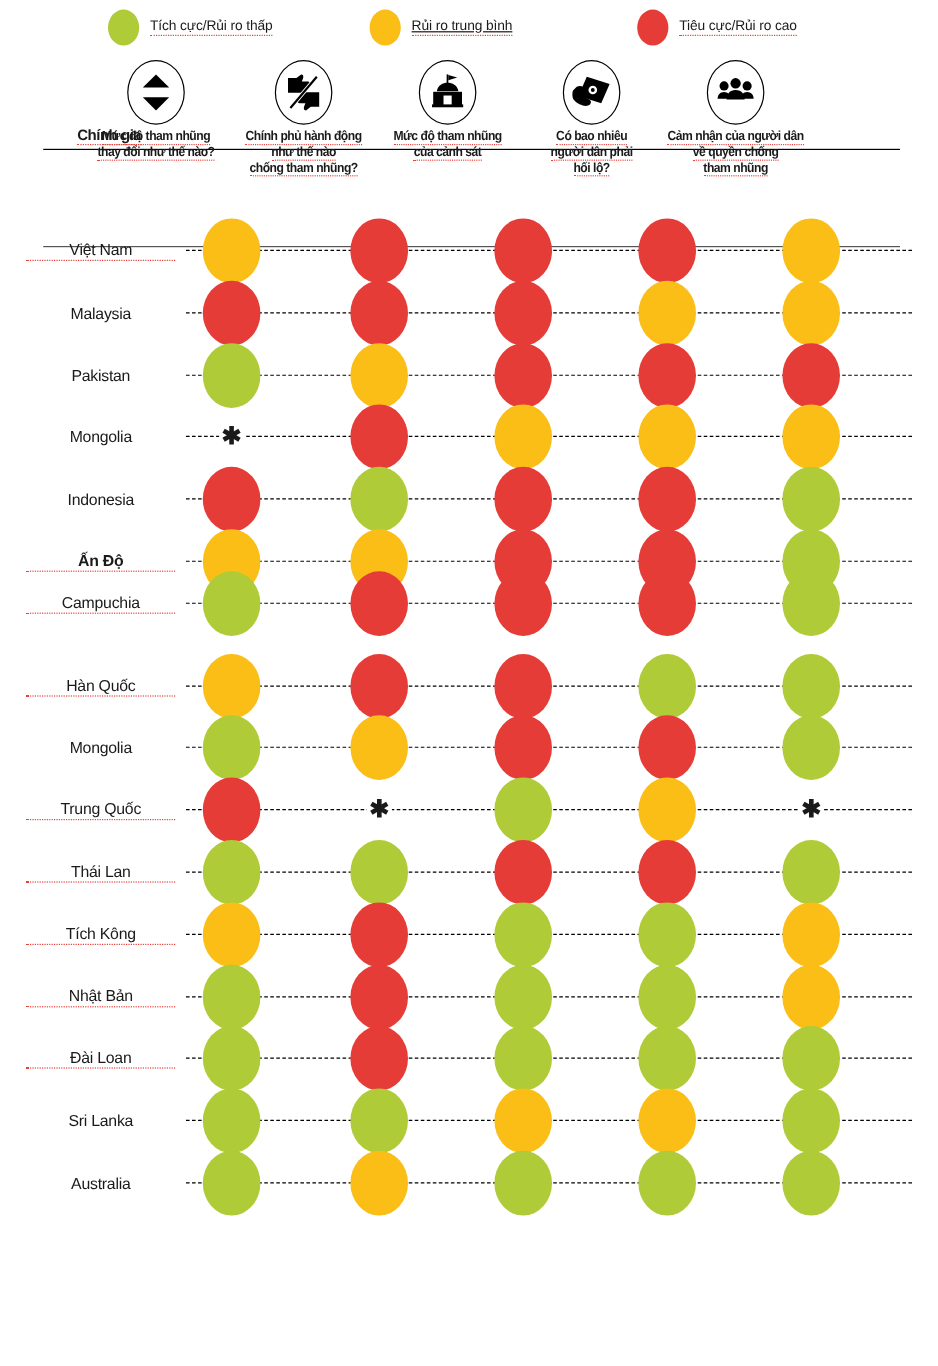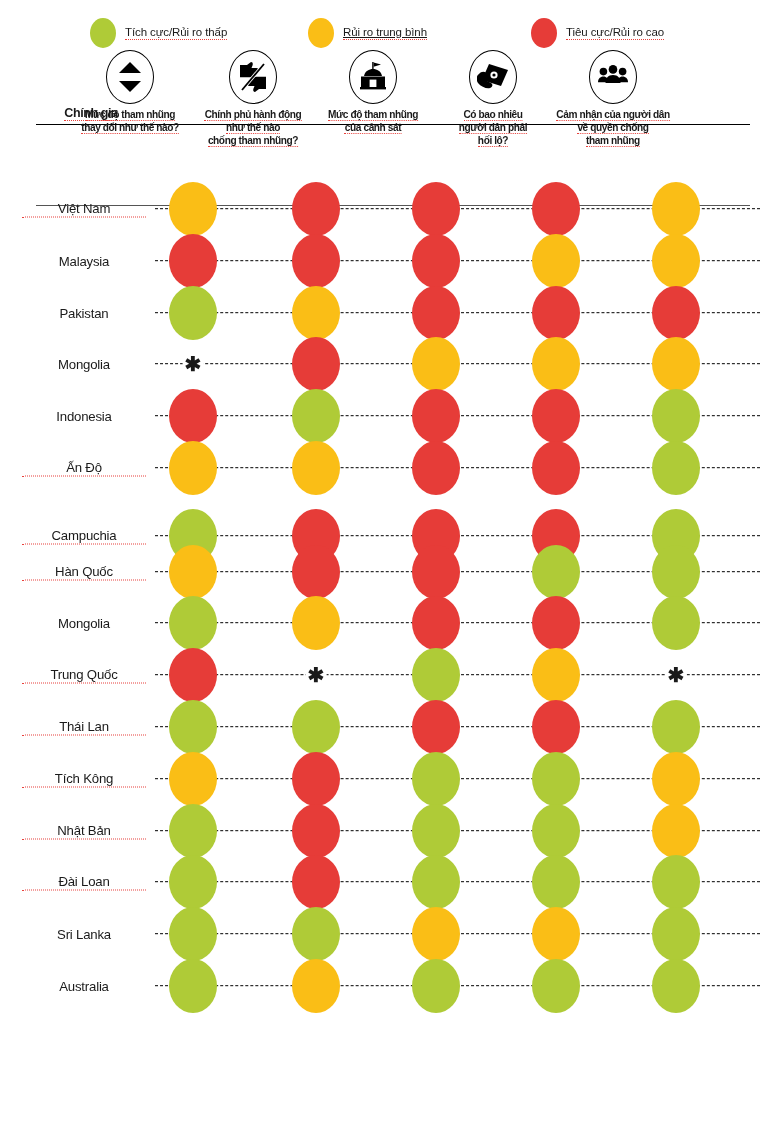--- a/index.html
+++ b/index.html
@@ -12,21 +12,21 @@
     height: 1138px;
     position: relative;
     font-family: "Liberation Sans", sans-serif;
     color: #1a1a1a;
     overflow: hidden;
   }
 
   
   #legend {
     position: absolute;
-    top: 18px;
+    top: 8px;
     left: 0;
     width: 720px;
     height: 42px;
     padding-left: 32px;
   }
   .legend-item {
     position: absolute;
     display: flex;
     align-items: center;
     gap: 9px;
@@ -293,30 +293,30 @@
     </div>
     <div class="row" style="top: 207.2px;">
       <div class="row-dash"></div>
       <div class="row-label">Indonesia</div>
       <div class="dot" style="left: 193px; background: rgb(230, 60, 56);"></div>
       <div class="dot" style="left: 316px; background: rgb(175, 203, 55);"></div>
       <div class="dot" style="left: 436px; background: rgb(230, 60, 56);"></div>
       <div class="dot" style="left: 556px; background: rgb(230, 60, 56);"></div>
       <div class="dot" style="left: 676px; background: rgb(175, 203, 55);"></div>
     </div>
-    <div class="row" style="top: 259px;">
+    <div class="row" style="top: 259px; font-weight: bold;">
       <div class="row-dash"></div>
       <div class="row-label u">Ấn Độ</div>
       <div class="dot" style="left: 193px; background: rgb(250, 190, 22);"></div>
       <div class="dot" style="left: 316px; background: rgb(250, 190, 22);"></div>
       <div class="dot" style="left: 436px; background: rgb(230, 60, 56);"></div>
       <div class="dot" style="left: 556px; background: rgb(230, 60, 56);"></div>
       <div class="dot" style="left: 676px; background: rgb(175, 203, 55);"></div>
     </div>
-    <div class="row" style="top: 327px;">
+    <div class="row" style="top: 294px;">
       <div class="row-dash"></div>
       <div class="row-label u">Campuchia</div>
       <div class="dot" style="left: 193px; background: rgb(175, 203, 55);"></div>
       <div class="dot" style="left: 316px; background: rgb(230, 60, 56);"></div>
       <div class="dot" style="left: 436px; background: rgb(230, 60, 56);"></div>
       <div class="dot" style="left: 556px; background: rgb(230, 60, 56);"></div>
       <div class="dot" style="left: 676px; background: rgb(175, 203, 55);"></div>
     </div>
     <div class="row" style="top: 362.6px;">
       <div class="row-dash"></div>

